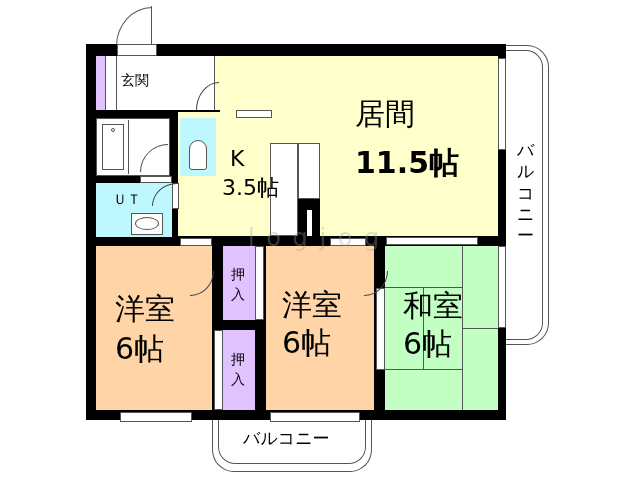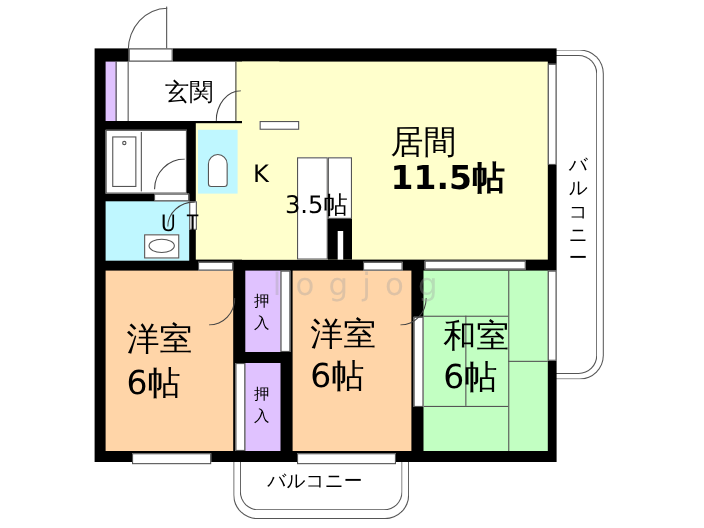--- a/index.html
+++ b/index.html
@@ -1,21 +1,21 @@
 <!DOCTYPE html>
 <html><head>
 <meta charset="utf-8">
 <style>
   html,body{margin:0;padding:0;background:#fff;}
   body{width:640px;height:480px;position:relative;overflow:hidden;font-family:"DejaVu Sans","Liberation Sans",sans-serif;color:#000;}
   .abs{position:absolute;box-sizing:border-box;}
   .wall{background:#000;}
   .win{background:#fff;}
   .room-label{position:absolute;line-height:1.05;color:#000;white-space:nowrap;}
-  .small{font-size:22px;margin-left:29px;}
+  .small{font-size:14px;}
   .big{font-size:30px;}
   .mid{font-size:22px;}
   .line{position:absolute;background:#555;}
   .arc{position:absolute;border:1.5px solid #444;box-sizing:border-box;}
 </style>
 </head>
 <body>
 
 <div class="abs" style="left:505px;top:45px;width:44px;height:300px;border:1.5px solid #555;border-left:none;border-radius:0 22px 22px 0;"></div>
 <div class="abs" style="left:505px;top:50px;width:38px;height:290px;border:1.5px solid #555;border-left:none;border-radius:0 17px 17px 0;"></div>
@@ -85,36 +85,36 @@
 <div class="abs wall" style="left:298px;top:199px;width:22px;height:37px;"></div>
 <div class="abs win" style="left:307px;top:210px;width:5px;height:26px;"></div>
 
 <div class="arc" style="left:196px;top:82px;width:46px;height:56px;border-radius:50%;clip-path:inset(0 50% 50% 0);"></div>
 <div class="arc" style="left:166px;top:246px;width:48px;height:50px;border-radius:50%;clip-path:inset(50% 0 0 50%);"></div>
 <div class="arc" style="left:340px;top:246px;width:48px;height:50px;border-radius:50%;clip-path:inset(50% 0 0 50%);"></div>
 <div class="arc" style="left:152px;top:183px;width:50px;height:46px;border-radius:50%;clip-path:inset(0 50% 50% 0);"></div>
 
 <div class="room-label small" style="left:121px;top:73px;">玄関</div>
 
-<div class="room-label big" style="left:355px;top:114px;">居間</div>
+<div class="room-label big" style="left:355px;top:98px;">居間</div>
 <div class="room-label big" style="left:355px;top:147px;font-weight:bold;">11.5帖</div>
 
 <div class="room-label mid" style="left:230px;top:147px;">K</div>
-<div class="room-label mid" style="left:222px;top:176px;margin-left:37px;">3.5帖</div>
+<div class="room-label mid" style="left:222px;top:176px;">3.5帖</div>
 
 <div class="room-label small" style="left:113px;top:192px;">ＵＴ</div>
 
 <div class="room-label big" style="left:115px;top:293px;">洋室</div>
 <div class="room-label big" style="left:115px;top:333px;">6帖</div>
 
 <div class="room-label big" style="left:282px;top:289px;">洋室</div>
 <div class="room-label big" style="left:282px;top:327px;">6帖</div>
 
 <div class="room-label big" style="left:403px;top:290px;">和室</div>
 <div class="room-label big" style="left:403px;top:328px;">6帖</div>
 
 <div class="room-label" style="left:231px;top:265px;font-size:14px;width:16px;white-space:normal;word-break:break-all;line-height:1.4;">押入</div>
 <div class="room-label" style="left:231px;top:350px;font-size:14px;width:16px;white-space:normal;word-break:break-all;line-height:1.4;">押入</div>
 
 <div class="room-label" style="left:517px;top:140px;font-size:17px;width:18px;white-space:normal;word-break:break-all;line-height:1.25;">バルコニー</div>
 <div class="room-label" style="left:243px;top:430px;font-size:17px;">バルコニー</div>
 
-<div class="room-label" style="left:248px;top:244px;font-size:28px;color:rgba(160,160,160,0.35);letter-spacing:2px;">l o g j o g</div>
+<div class="room-label" style="left:248px;top:226px;font-size:24px;color:rgba(160,160,160,0.35);letter-spacing:2px;">l o g j o g</div>
 
 </body></html>

